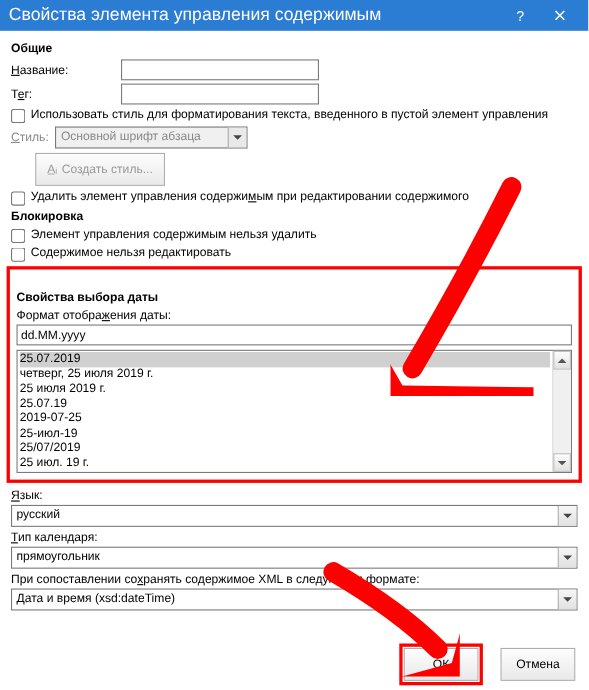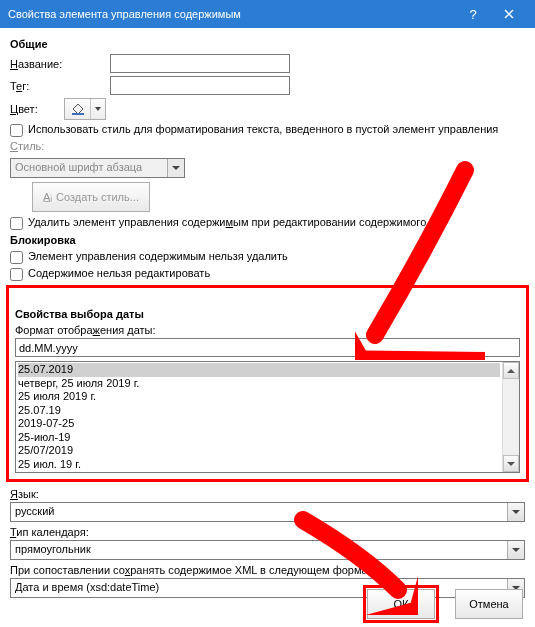--- a/index.html
+++ b/index.html
@@ -12,21 +12,21 @@
     overflow: hidden;
     position: relative;
   }
   .titlebar {
     background: #2b7cd3;
     color: #fff;
     height: 28px;
     display: flex; align-items: center;
     padding: 0 8px;
   }
-  .titlebar .title { flex: 1; font-size: 11px; }
+  .titlebar .title { flex: 1; font-size: 16px; }
   .titlebar .tb-btn {
     width: 36px; height: 28px;
     display: flex; align-items: center; justify-content: center;
     font-size: 13px;
   }
 
   .content {
     padding: 6px 10px 8px 10px;
     color: #000;
   }
@@ -96,21 +96,21 @@
   }
   .color-sel .ca::after{
     content:""; border-left:3px solid transparent; border-right:3px solid transparent; border-top:4px solid #444;
   }
 
   .chk-row { display:flex; align-items:flex-start; margin:3px 0; }
   .chk-row input[type="checkbox"] { margin: 1px 5px 0 0; width:13px; height:13px; }
   .chk-row label { flex:1; }
 
   .indent { margin-left: 22px; }
-  .style-row { display:flex; gap:6px;flex-direction:column; }
+  .style-row { display:flex; align-items:center; gap:6px; }
   .style-row .sl { color:#888; }
 
   .btn {
     border: 1px solid #adadad;
     background: linear-gradient(#fdfdfd,#e9e9e9);
     padding: 14px 10px;
     height: 21px;
     font: inherit;
     display:inline-flex; align-items:center; gap:4px;
   }
@@ -200,32 +200,20 @@
     <div class="lbl"><span class="u">Н</span>азвание:</div>
     <input type="text" class="tf tf-name" value="" style="">
   </div>
 
   <div class="row">
     <div class="lbl">Т<span class="u">е</span>г:</div>
     <input type="text" class="tf tf-tag" value="" style="">
   </div>
 
 
-  <div class="row">
-    <div class="lbl" style="width:54px"><span class="u">Ц</span>вет:</div>
-    <div class="color-sel">
-      <div class="bucket">
-        <svg width="16" height="14" viewBox="0 0 16 14">
-            <path d="M3 7 L8 2 L13 7 L8 12 Z" fill="none" stroke="#555" stroke-width="1"></path>
-            <rect x="2" y="11" width="12" height="2" fill="#3a6fb7"></rect>
-          </svg>
-      </div>
-      <div class="ca"></div>
-    </div>
-  </div>
 
   <div class="chk-row">
     <input type="checkbox" style="">
     <label>Использовать стиль для форматирования текста, введенного в пустой элемент управления</label>
   </div>
 
   <div class="indent style-row" style="margin:2px 0 4px 0">
     <span class="sl"><span class="u">С</span>тиль:</span>
     <div class="combo disabled" style="width:175px">
       <div class="combo-text">Основной шрифт абзаца</div>

